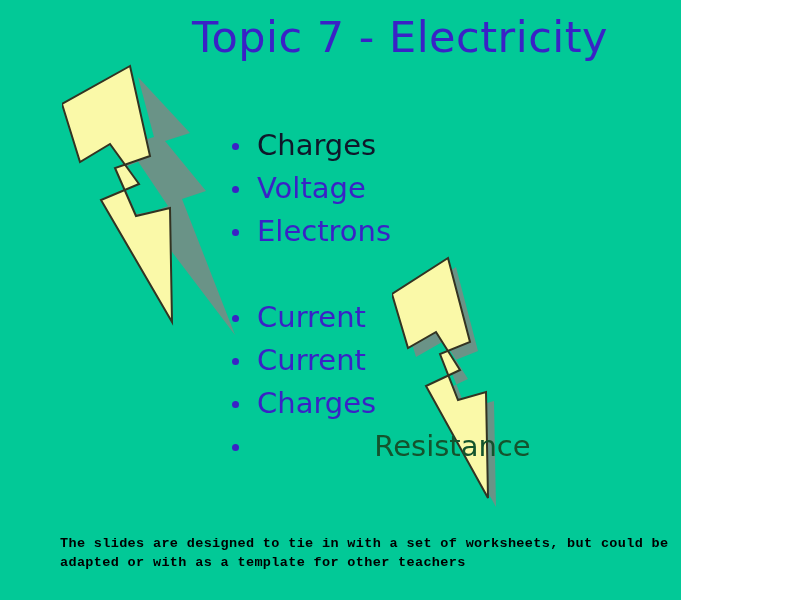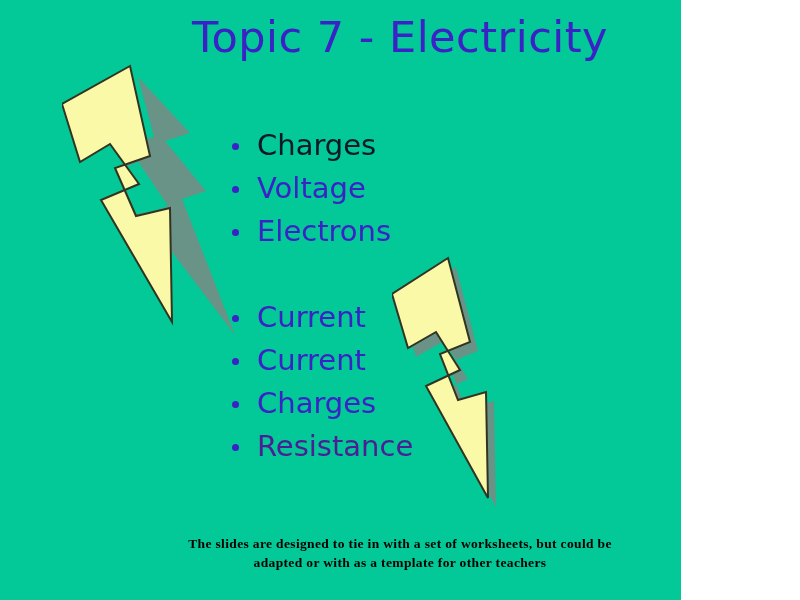--- a/index.html
+++ b/index.html
@@ -82,22 +82,21 @@
     width: 150px;
     height: 262px;
   }
 
   
   #footer-note {
     position: absolute;
     left: 60px;
     top: 534px;
     width: 680px;
-    text-align: center;
-    font-family: Liberation Serif, serif;
+    font-family: Liberation Mono, monospace;
     font-size: 13.5px;
     font-weight: bold;
     letter-spacing: 0.35px;
     line-height: 19px;
     color: #000000;
   }
   #footer-note .footer-line {
     display: block;
   }
 </style>
@@ -147,21 +146,21 @@
       <span>Current</span>
     </li>
     <li style="color: rgb(58, 34, 198);">
       <span class="bullet-dot" style="background: rgb(58, 34, 198);"></span>
       <span>Current</span>
     </li>
     <li style="color: rgb(58, 34, 198);">
       <span class="bullet-dot" style="background: rgb(58, 34, 198);"></span>
       <span>Charges</span>
     </li>
-    <li style="color: #4c1d95;">
+    <li style="color: #14532d; text-align: center;">
       <span class="bullet-dot" style="background: rgb(58, 34, 198);"></span>
       <span>Resistance</span>
     </li>
   </ul>
 
   <div id="footer-note" style="color: rgb(0, 0, 0);">
     <span class="footer-line">The slides are designed to tie in with a set of worksheets, but could be</span>
     <span class="footer-line">adapted or with as a template for other teachers</span>
   </div>
 

